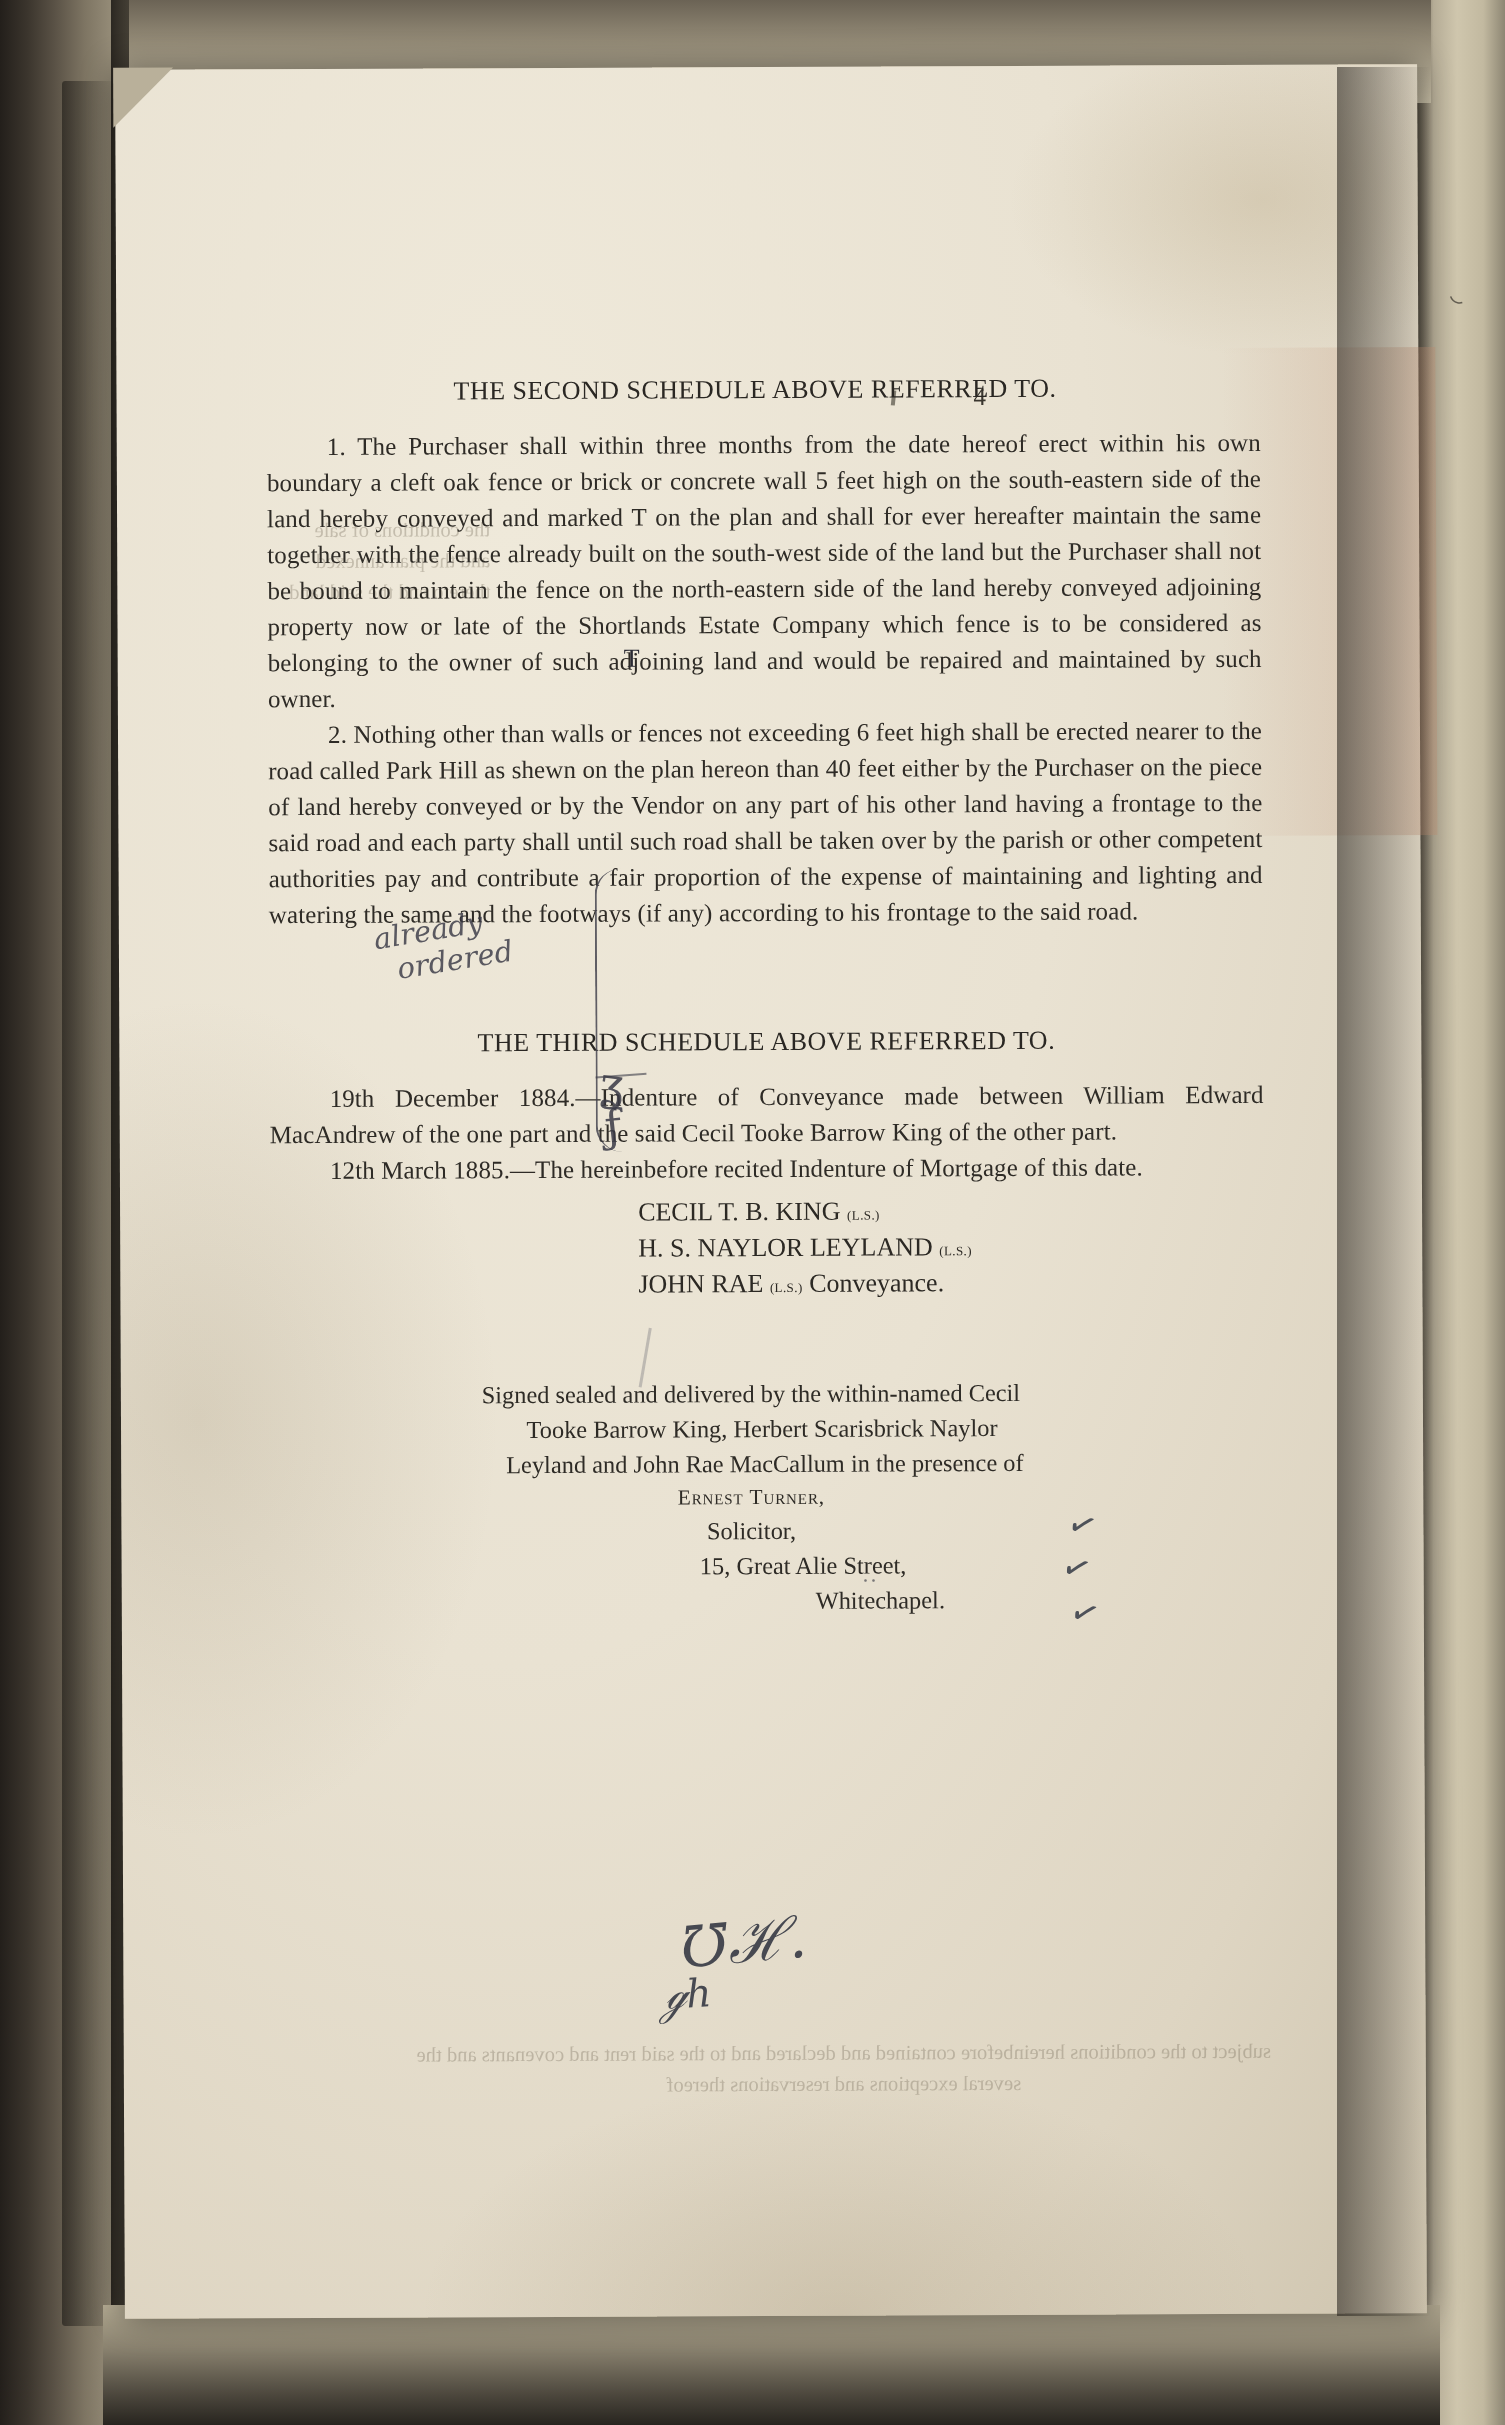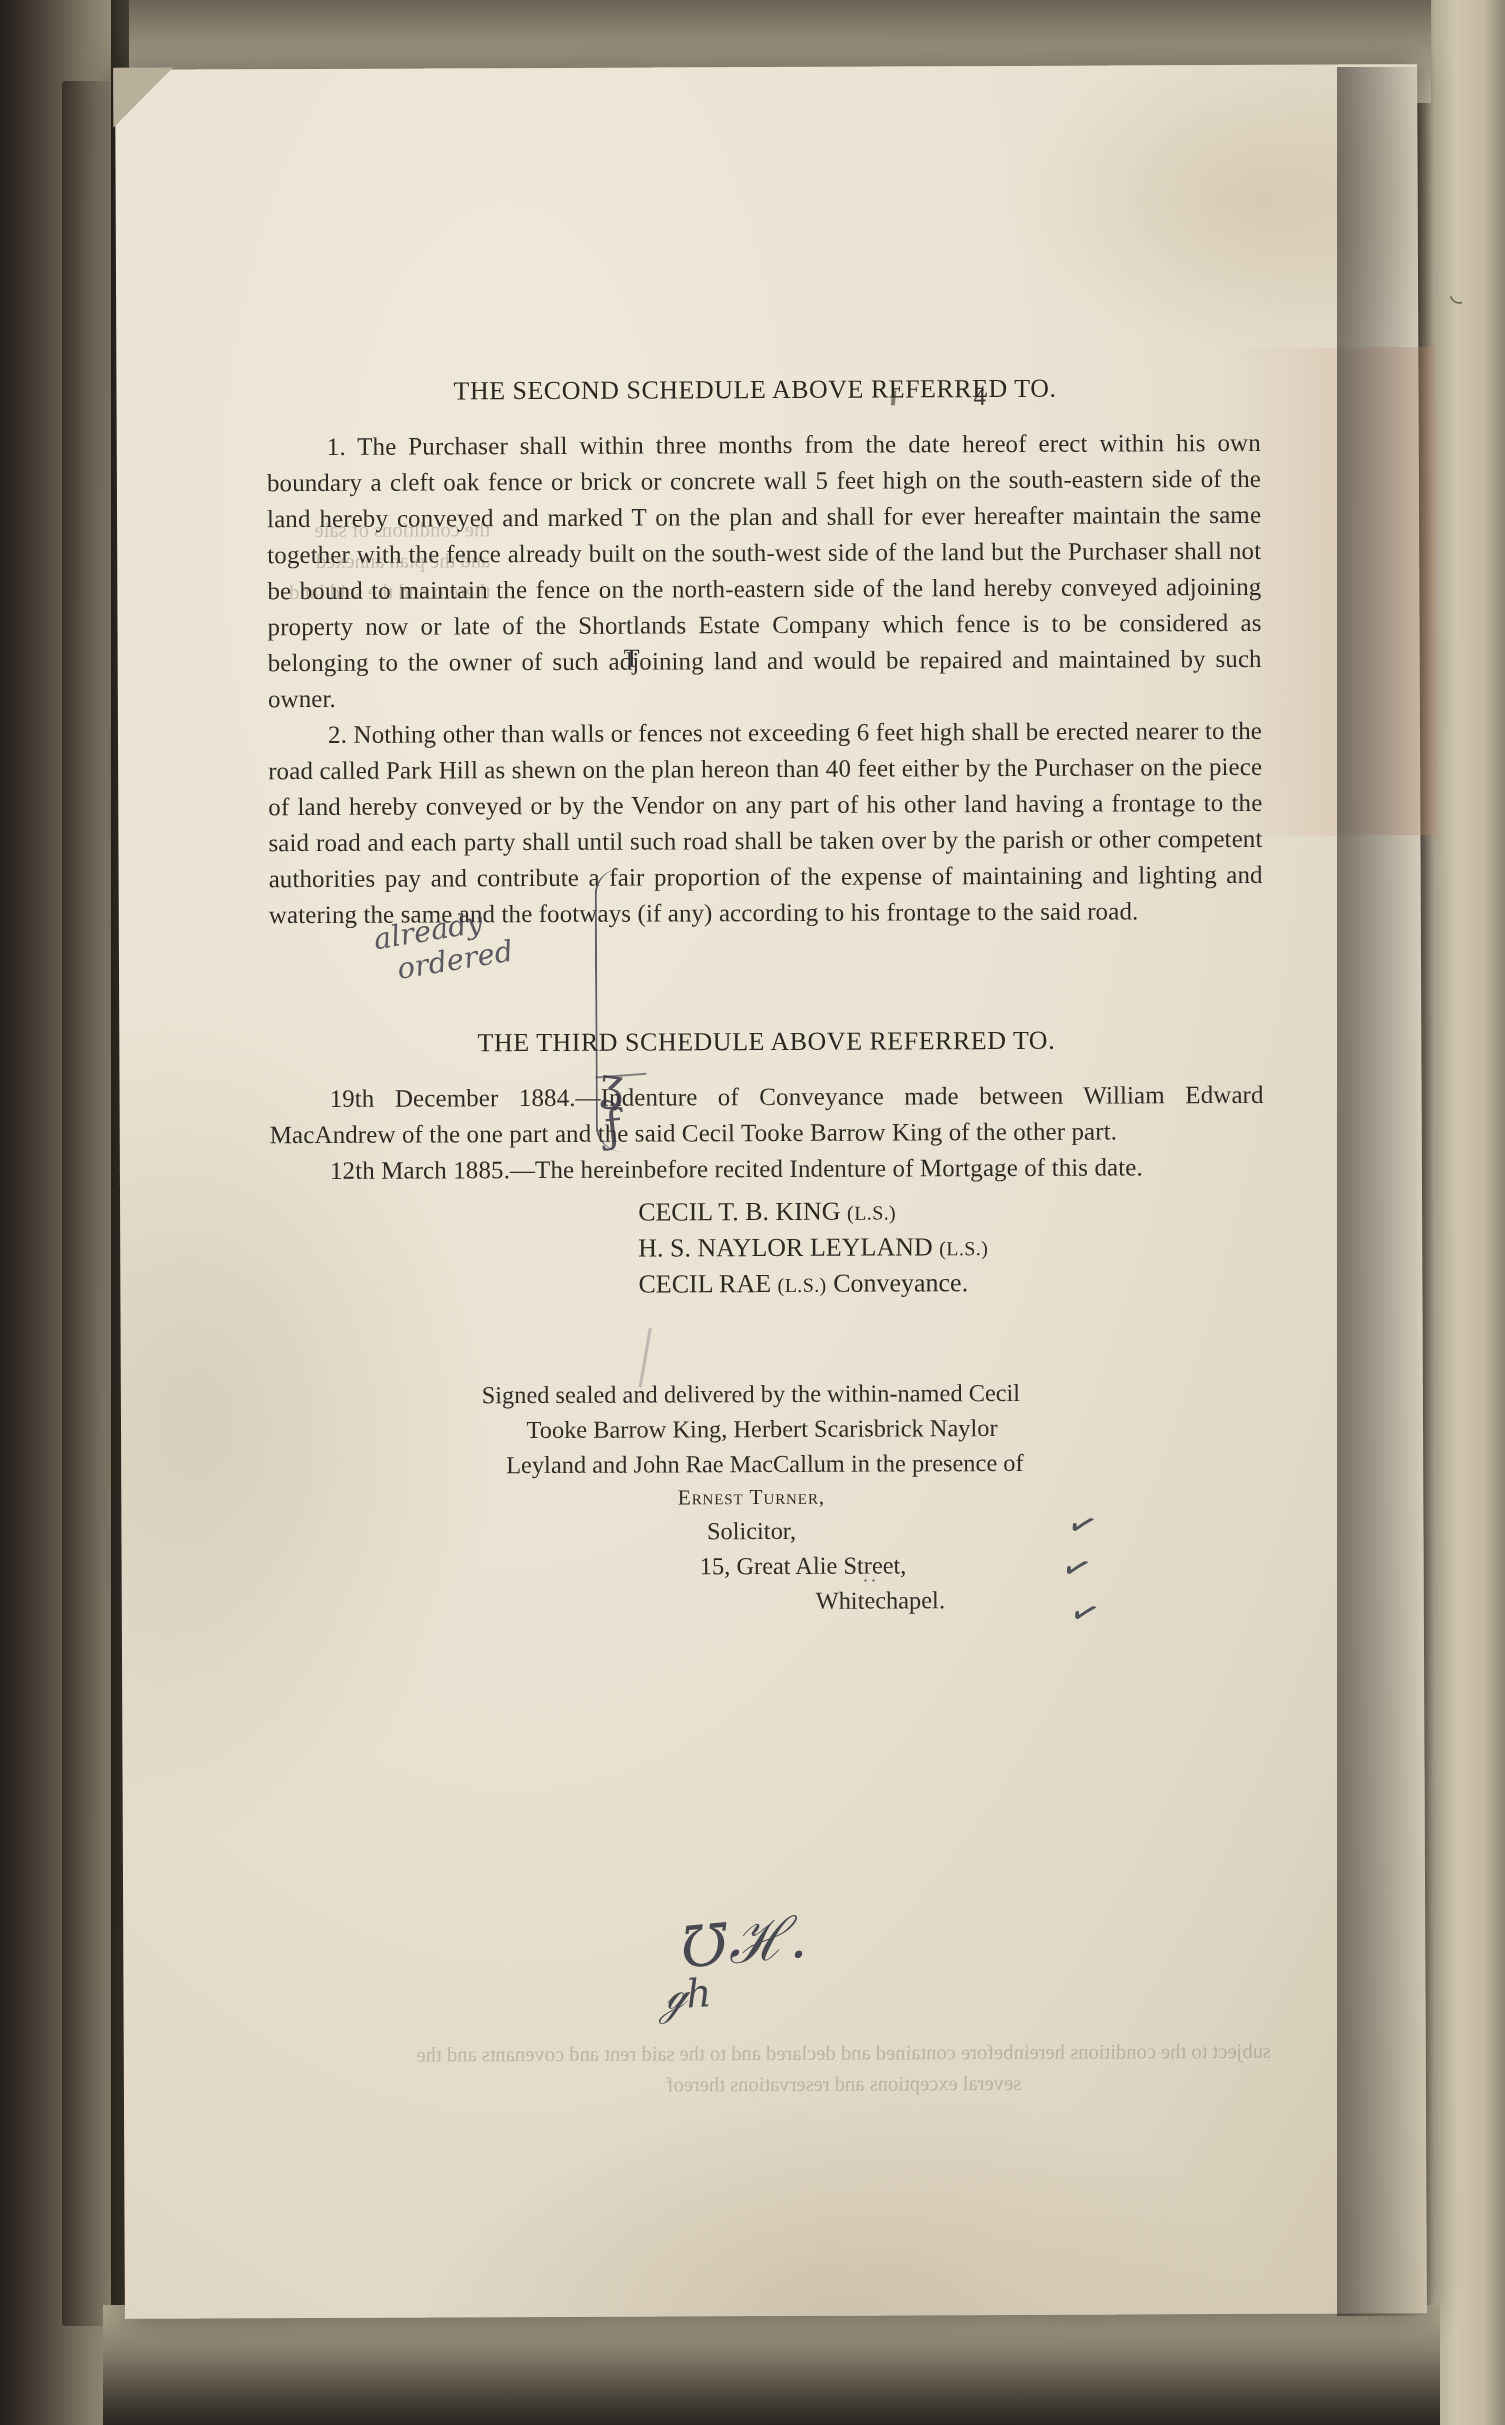--- a/index.html
+++ b/index.html
@@ -143,21 +143,21 @@
   .block-third  { position: absolute; left: 150px; top: 960px; width: 994px; }
 
   .signatures {
     margin-top: 6.9px;
     font-size: 26px;
     line-height: 1.38;
     color: #2c2924;
     padding-left: 368px;
   }
   .signatures .ls {
-    font-size: 20px;
+    font-size: 13px;
     letter-spacing: 0.4px;
   }
   .sig-line { white-space: nowrap; }
 
   .attestation {
     margin-top: 74px;
     font-size: 24.4px;
     line-height: 1.45;
     color: #2e2b26;
     text-align: center;
@@ -307,21 +307,21 @@
       <div class="signatures">
         <div class="sig-line">
           <span>CECIL T. B. KING</span>
           <span class="ls">(L.S.)</span>
         </div>
         <div class="sig-line">
           <span>H. S. NAYLOR LEYLAND</span>
           <span class="ls">(L.S.)</span>
         </div>
         <div class="sig-line">
-          <span>CECIL RAE</span>
+          <span>JOHN RAE</span>
           <span class="ls">(L.S.)</span>
           <span>Conveyance.</span>
         </div>
       </div>
 
       <div class="attestation">
         <div>Signed sealed and delivered by the within-named Cecil</div>
         <div class="l2">Tooke Barrow King, Herbert Scarisbrick Naylor</div>
         <div class="l3">Leyland and John Rae MacCallum in the presence of</div>
         <div class="att-name">Ernest Turner,</div>

